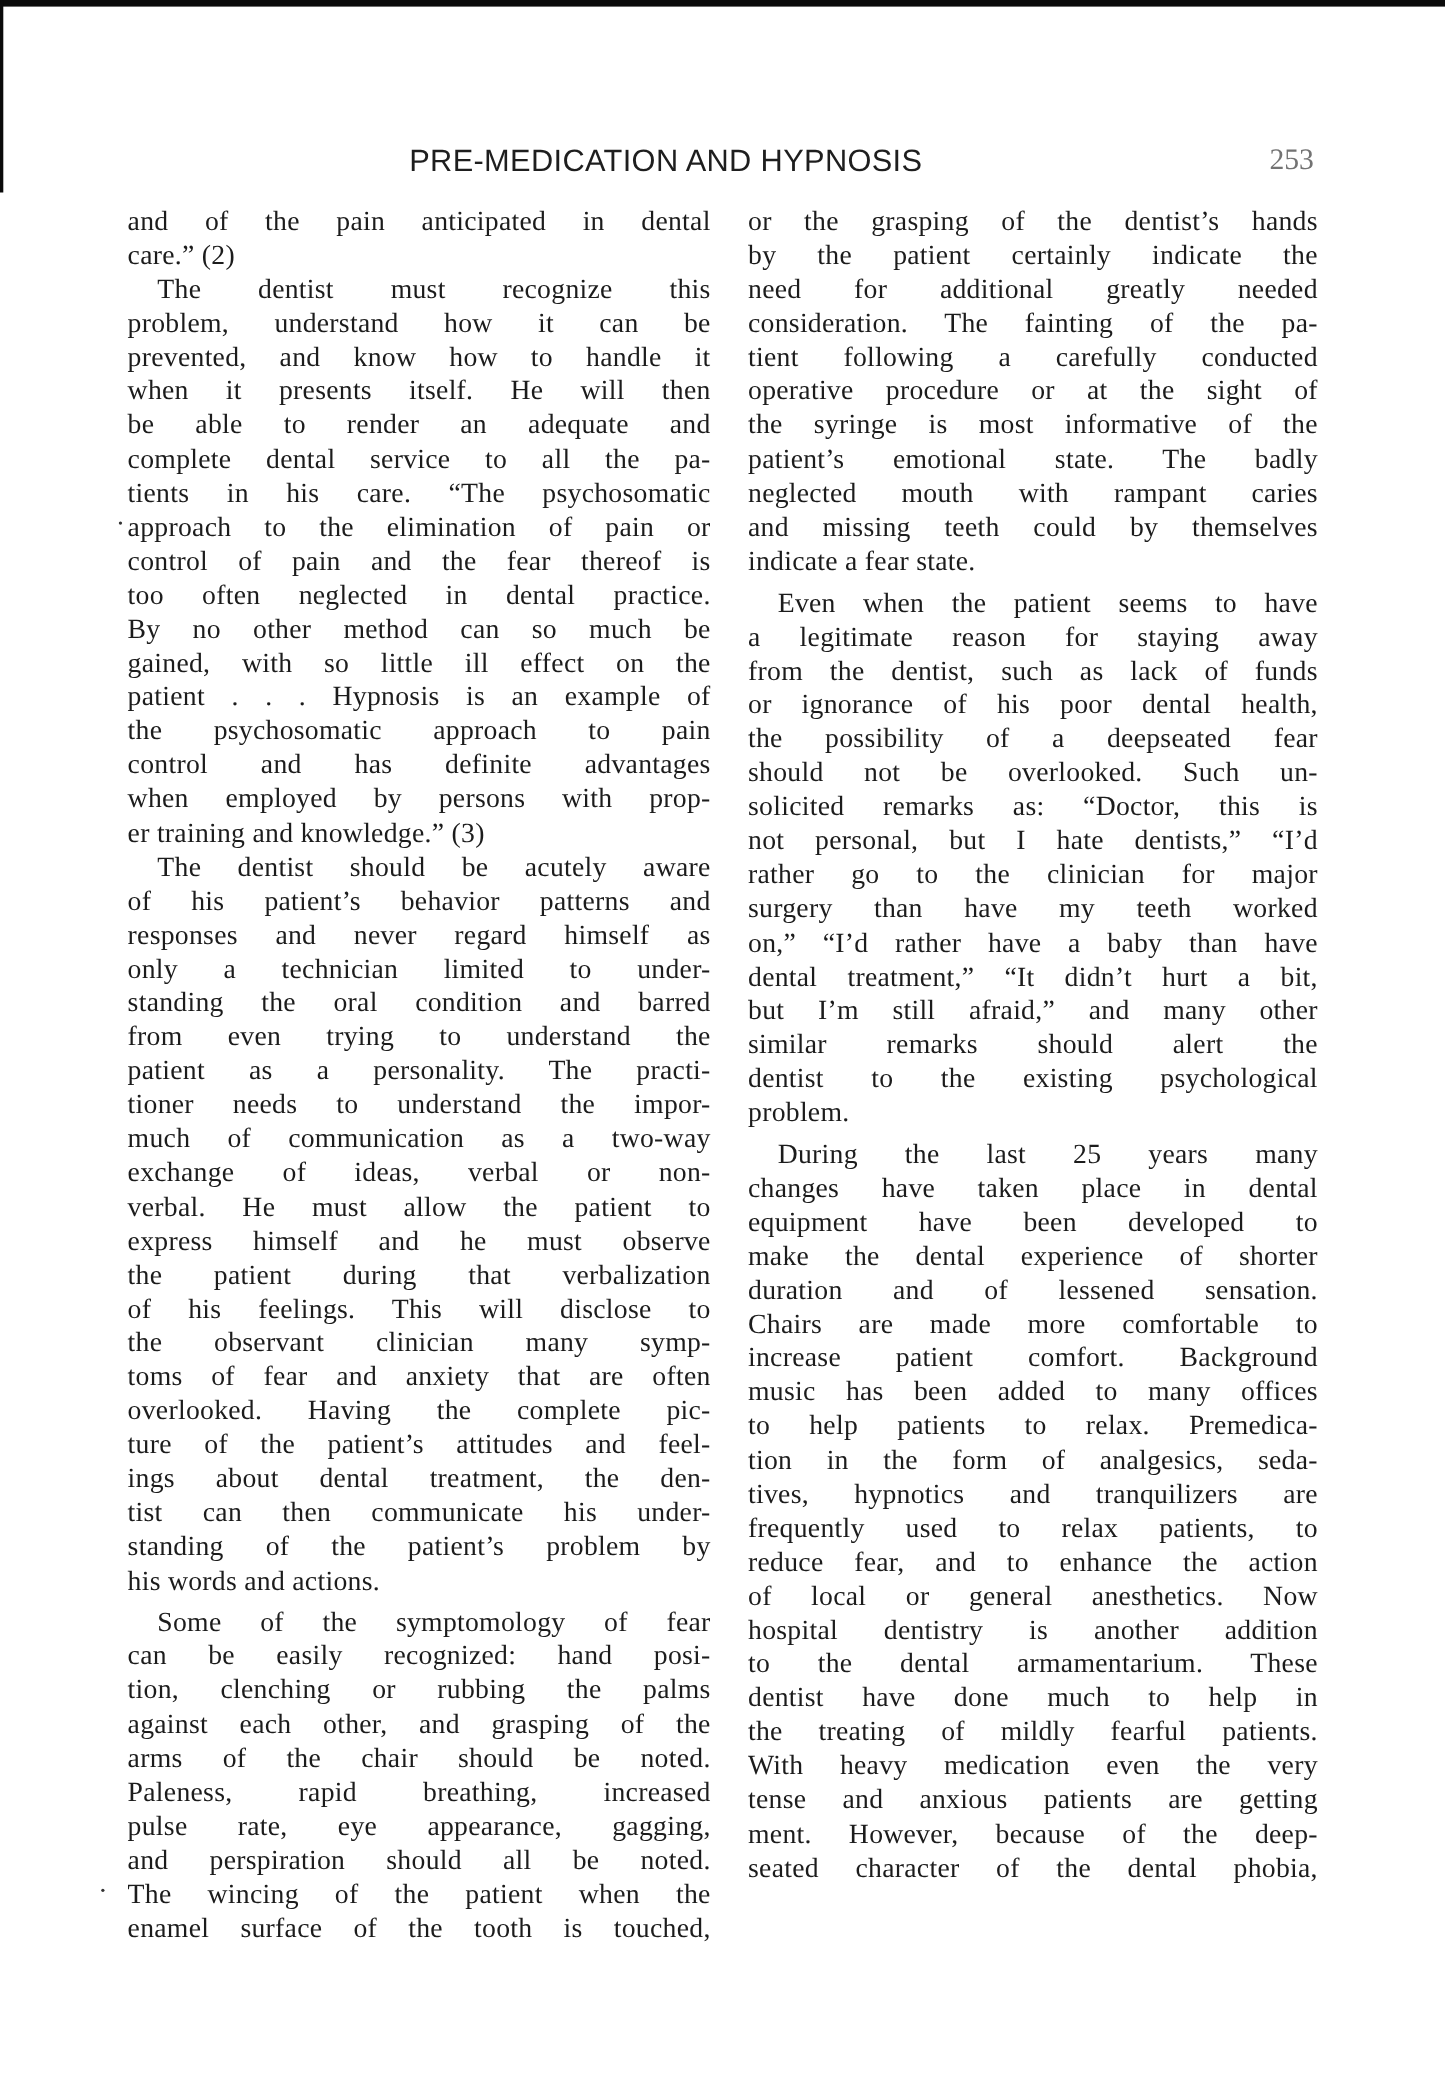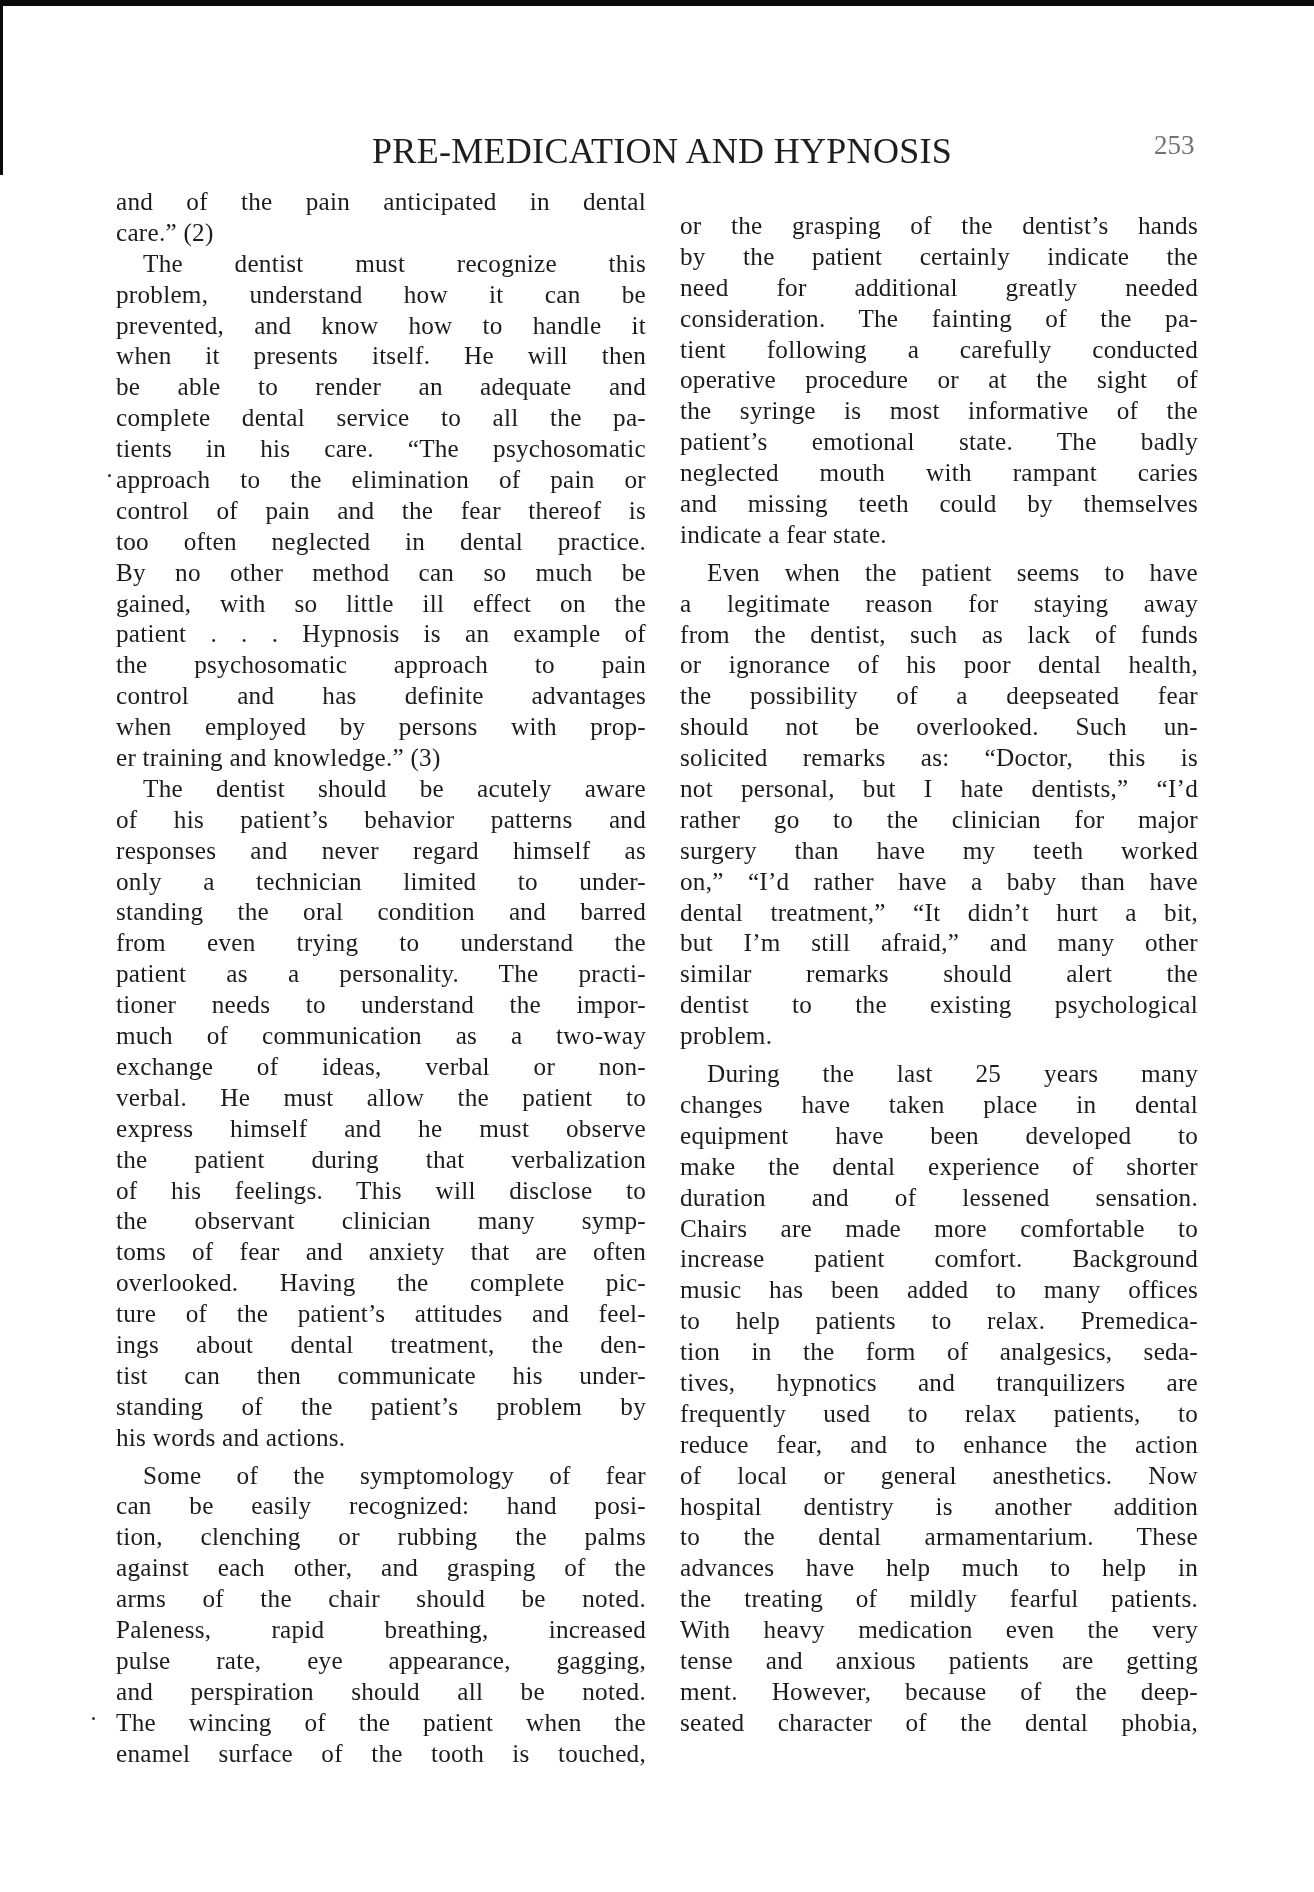--- a/index.html
+++ b/index.html
@@ -13,34 +13,34 @@
     color: #1a1a1a;
   }
   .scan-top {
     position: absolute; left: 0; top: 0; width: 1314px; height: 6px; background: #0a0a0a;
   }
   .scan-left {
     position: absolute; left: 0; top: 0; width: 3px; height: 175px; background: #0a0a0a;
   }
   .running-head {
     position: absolute; top: 130px; left: 372px;
-    font-family: Liberation Serif, serif;
-    font-size: 36px; letter-spacing: 0.3px; color: #1e1e1e;
+    font-family: Liberation Sans, sans-serif;
+    font-size: 28px; letter-spacing: 0.3px; color: #1e1e1e;
     white-space: nowrap;
   }
   .page-number {
     position: absolute; top: 130px; left: 1154px;
     font-family: "Liberation Serif", "DejaVu Serif", serif;
     font-size: 27px; color: #737373;
   }
   .column {
     position: absolute; top: 187px; width: 530px;
   }
   .col-left { left: 116px; }
-  .col-right { left: 680px; width: 518px; margin-top: 24px; }
+  .col-right { left: 680px; width: 518px; }
   .line {
     display: block;
     height: 30.9px;
     line-height: 30.9px;
     font-size: 25.2px;
     white-space: nowrap;
     text-align: justify;
     text-align-last: justify;
     font-family: "Liberation Serif", "DejaVu Serif", serif;
     color: #1c1c1c;
@@ -155,21 +155,21 @@
     <span class="line">increase patient comfort. Background</span>
     <span class="line">music has been added to many offices</span>
     <span class="line">to help patients to relax. Premedica-</span>
     <span class="line">tion in the form of analgesics, seda-</span>
     <span class="line">tives, hypnotics and tranquilizers are</span>
     <span class="line">frequently used to relax patients, to</span>
     <span class="line">reduce fear, and to enhance the action</span>
     <span class="line">of local or general anesthetics. Now</span>
     <span class="line">hospital dentistry is another addition</span>
     <span class="line">to the dental armamentarium. These</span>
-    <span class="line">advances have help much to help in</span>
+    <span class="line">dentist have done much to help in</span>
     <span class="line">the treating of mildly fearful patients.</span>
     <span class="line">With heavy medication even the very</span>
     <span class="line">tense and anxious patients are getting</span>
     <span class="line">ment. However, because of the deep-</span>
     <span class="line">seated character of the dental phobia,</span>
   </div>
 
 <span class="stray-mark" style="left:108px; top:474px;"></span>
 <span class="stray-mark" style="left:92px; top:1717px;"></span>
 

